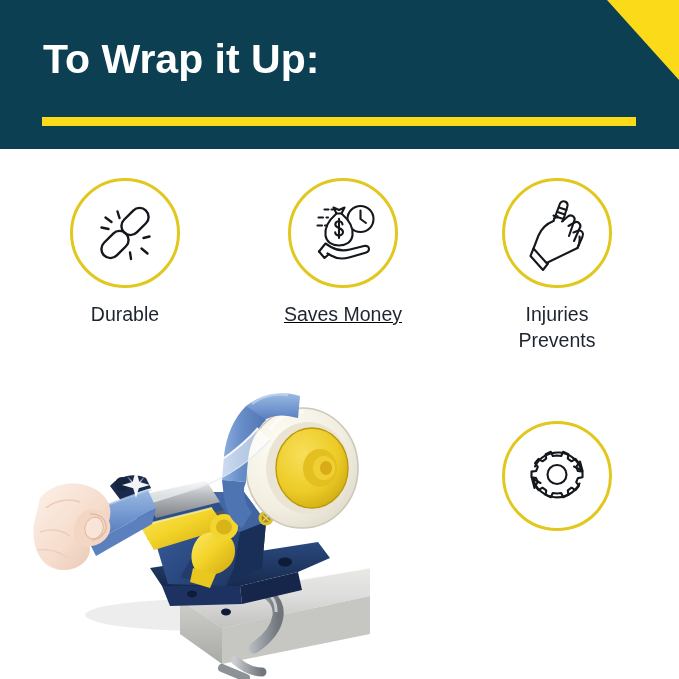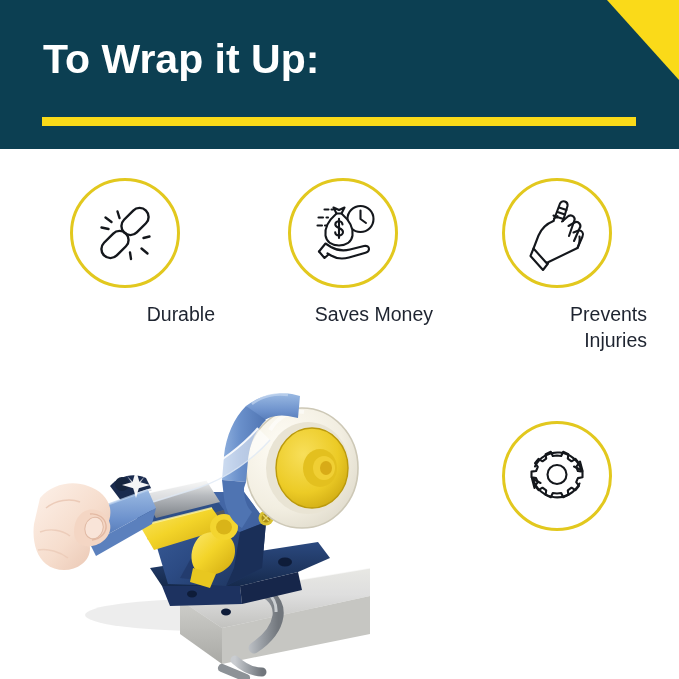--- a/index.html
+++ b/index.html
@@ -51,21 +51,21 @@
     top: 117px;
     width: 594px;
     height: 9px;
     background: #fada19;
   }
 
   
   .feature {
     position: absolute;
     width: 180px;
-    text-align: right;
+    text-align: center;
   }
   .feature-circle {
     width: 110px;
     height: 110px;
     margin: 0 auto;
     border: 3px solid #e2c81e;
     border-radius: 50%;
     box-sizing: border-box;
     display: flex;
     align-items: center;
@@ -76,21 +76,21 @@
   }
   .feature-label {
     margin-top: 13px;
     font-size: 19.5px;
     line-height: 1.35;
     color: #1e2430;
     font-weight: normal;
   }
 
   #feature-durable        { left: 35px;  top: 178px; }
-  #feature-saves-money    { left: 253px; top: 178px; }
+  #feature-saves-money    { left: 253px; top: 178px; text-decoration: underline; }
   #feature-prevents-injuries { left: 467px; top: 178px; }
   #feature-adjustable     { left: 467px; top: 421px; }
 
   
   #product-photo {
     position: absolute;
     left: 30px;
     top: 372px;
     width: 340px;
     height: 307px;
@@ -188,22 +188,22 @@
           <path d="M53.5 38.5 L58.5 36.5 A4 4 0 0 1 62.5 42.5 L57.5 54"></path>
 
           <path d="M33.5 27 C27 29.5 21.5 34.5 18.5 41.5 L13.5 54.5
                    L26.5 69 L57.5 54 C59.5 50 60 46 59.5 42.5"></path>
 
           <path d="M13.5 54.5 L10.5 62 L23 76 L28 69.5"></path>
         </svg>
       </span>
     </div>
     <div class="feature-label">
+      <div>Injuries</div>
       <div>Prevents</div>
-      <div>Injuries</div>
     </div>
   </div>
 
   <div class="feature" id="feature-adjustable">
     <div class="feature-circle">
       <span>
         <svg width="80" height="80" viewBox="0 0 80 80" fill="none" stroke="#14171c" stroke-width="2.1" stroke-linecap="round" stroke-linejoin="round">
 
           <path d="M40 19.5 L44.2 20 L46.2 15.8 L51.4 18.1 L50.8 22.7 L54.5 25.3
                    L58.5 22.8 L62 27.1 L59.2 30.8 L60.9 35 L65.5 35.6 L65.5 41.3

